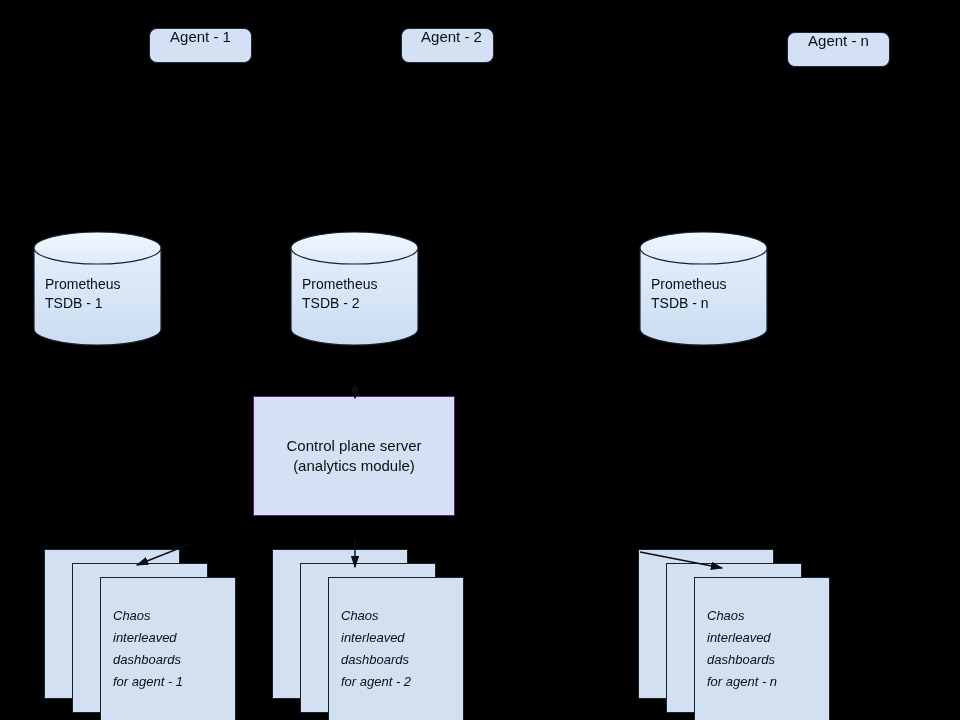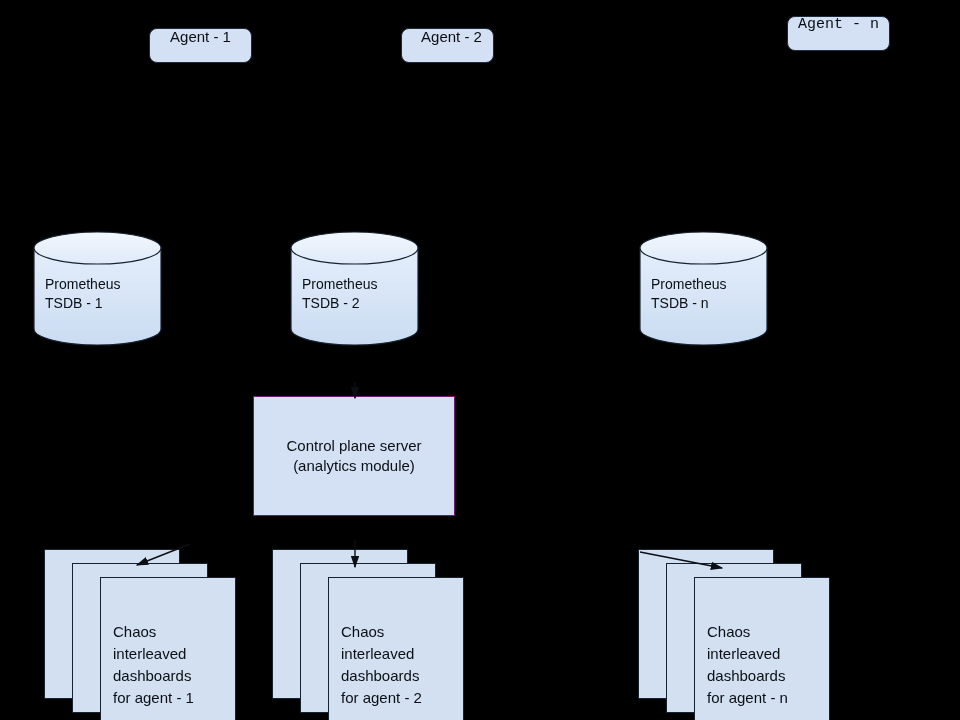--- a/index.html
+++ b/index.html
@@ -85,27 +85,28 @@
     border: 1px solid #15222f;
   }
   .card.c1 { left: 0px;  top: 0px;  }
   .card.c2 { left: 28px; top: 14px; }
   .card.c3 { left: 56px; top: 28px; }
   .card-label {
     position: absolute;
     left: 57px;
     top: 28px;
     width: 136px;
-    padding: 44px 0 0 12px;
-    box-sizing: border-box;
-    color: #0b0f14;
-    font-size: 15px;
+    padding: 28px 0 0 12px;
+    box-sizing: border-box;
+    color: #0b0f14;
+    font-size: 13px;
     line-height: 22px;
     white-space: pre-line;
     pointer-events: none;
+    font-style: italic;
   }
 
   
   #edges {
     position: absolute;
     left: 0;
     top: 0;
     width: 960px;
     height: 720px;
     pointer-events: none;
@@ -115,21 +116,21 @@
 <body>
 
 <div id="canvas">
 
   <div class="agent-box" style="left:149px; top:28px; width:103px; height:35px;">
     <span>Agent - 1</span>
   </div>
   <div class="agent-box" style="left:401px; top:28px; width:93px; height:35px;padding-left:8px;">
     <span>Agent - 2</span>
   </div>
-  <div class="agent-box" style="left:787px; top:16px; width:103px; height:35px;font-family:Liberation Mono, monospace;">
+  <div class="agent-box" style="left:787px; top:32px; width:103px; height:35px;">
     <span>Agent - n</span>
   </div>
 
   <div class="cyl" style="left:33px; top:231px; width:129px; height:115px;">
     <svg width="129" height="115" viewBox="0 0 129 115">
       <defs>
         <linearGradient id="bodyGrad1" x1="0" y1="0" x2="0" y2="1">
           <stop offset="0%" stop-color="#e4eefb"></stop>
           <stop offset="100%" stop-color="#cadcf2"></stop>
         </linearGradient>

